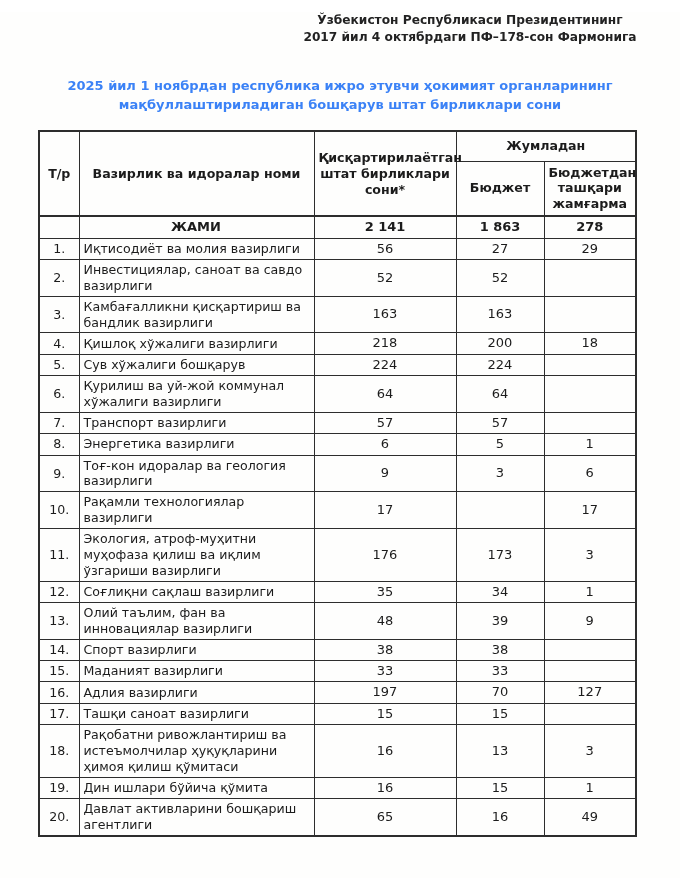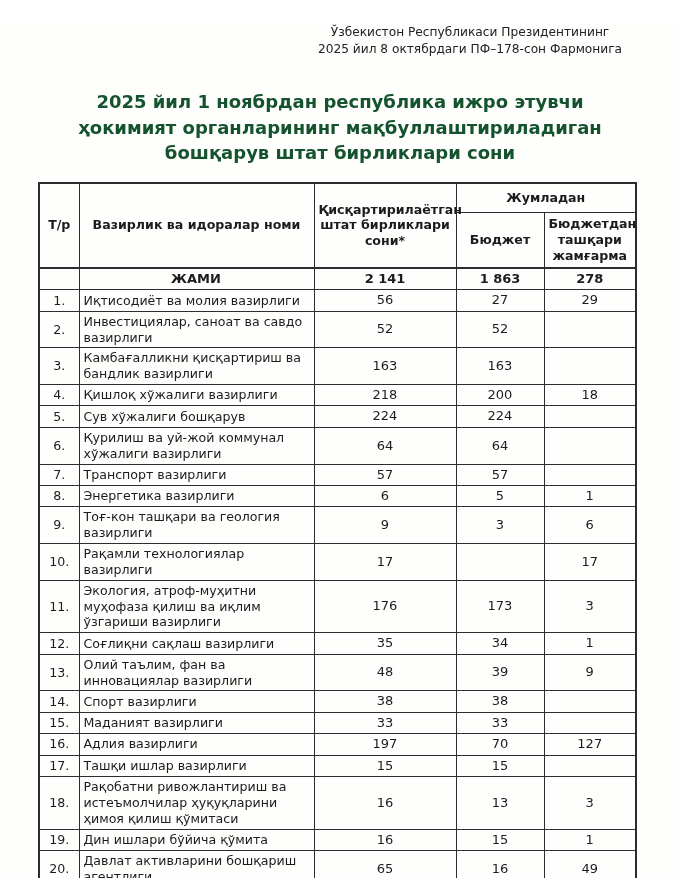--- a/index.html
+++ b/index.html
@@ -12,35 +12,35 @@
     overflow: hidden;
   }
   .page {
     width: 680px;
     height: 878px;
     background: #fefefd;
     position: relative;
   }
   .decree-ref {
     width: 336px;
-    margin: 24px 42px 0 auto;
+    margin: 12px 42px 0 auto;
     text-align: center;
-    font-weight: 400;
+    font-weight: 700;
     font-size: 12.2px;
     line-height: 1.36;
     color: #222;
   }
   .doc-title {
     width: 588px;
     margin: 32px auto 0;
     text-align: center;
     font-weight: 700;
-    font-size: 18px;
+    font-size: 13px;
     line-height: 1.42;
-    color: #14532d;
+    color: #3b82f6;
   }
   table.staff {
     border-collapse: collapse;
     table-layout: fixed;
     width: 597px;
     margin: 16px 0 0 38px;
     border: 2px solid #2d2d2d;
   }
   .staff th, .staff td {
     border: 1.5px solid #2d2d2d;
@@ -67,21 +67,21 @@
   .staff tr.summary td { font-weight: 700; text-align: center; font-size: 13px; }
   .staff tbody tr { height: 21px; }
 </style>
 </head>
 <body>
 
 <div class="page">
 
   <div class="decree-ref">
     <div>Ўзбекистон Республикаси Президентининг</div>
-    <div>2025 йил 8 октябрдаги ПФ–178-сон Фармонига</div>
+    <div>2017 йил 4 октябрдаги ПФ–178-сон Фармонига</div>
   </div>
 
   <div class="doc-title">2025 йил 1 ноябрдан республика ижро этувчи ҳокимият органларининг мақбуллаштириладиган бошқарув штат бирликлари сони</div>
 
   <table class="staff">
     <colgroup>
       <col class="col-num">
       <col class="col-name">
       <col class="col-total">
       <col class="col-bud">
@@ -167,21 +167,21 @@
         <tr>
           <td class="c-num">8.</td>
           <td class="c-name">Энергетика вазирлиги</td>
           <td class="c-total">6</td>
           <td class="c-bud">5</td>
           <td class="c-extra">1</td>
         </tr>
 
         <tr>
           <td class="c-num">9.</td>
-          <td class="c-name">Тоғ-кон ташқари ва геология вазирлиги</td>
+          <td class="c-name">Тоғ-кон идоралар ва геология вазирлиги</td>
           <td class="c-total">9</td>
           <td class="c-bud">3</td>
           <td class="c-extra">6</td>
         </tr>
 
         <tr>
           <td class="c-num">10.</td>
           <td class="c-name">Рақамли технологиялар вазирлиги</td>
           <td class="c-total">17</td>
           <td class="c-bud"></td>
@@ -231,21 +231,21 @@
         <tr>
           <td class="c-num">16.</td>
           <td class="c-name">Адлия вазирлиги</td>
           <td class="c-total">197</td>
           <td class="c-bud">70</td>
           <td class="c-extra">127</td>
         </tr>
 
         <tr>
           <td class="c-num">17.</td>
-          <td class="c-name">Ташқи ишлар вазирлиги</td>
+          <td class="c-name">Ташқи саноат вазирлиги</td>
           <td class="c-total">15</td>
           <td class="c-bud">15</td>
           <td class="c-extra"></td>
         </tr>
 
         <tr>
           <td class="c-num">18.</td>
           <td class="c-name">Рақобатни ривожлантириш ва истеъмолчилар ҳуқуқларини ҳимоя қилиш қўмитаси</td>
           <td class="c-total">16</td>
           <td class="c-bud">13</td>

